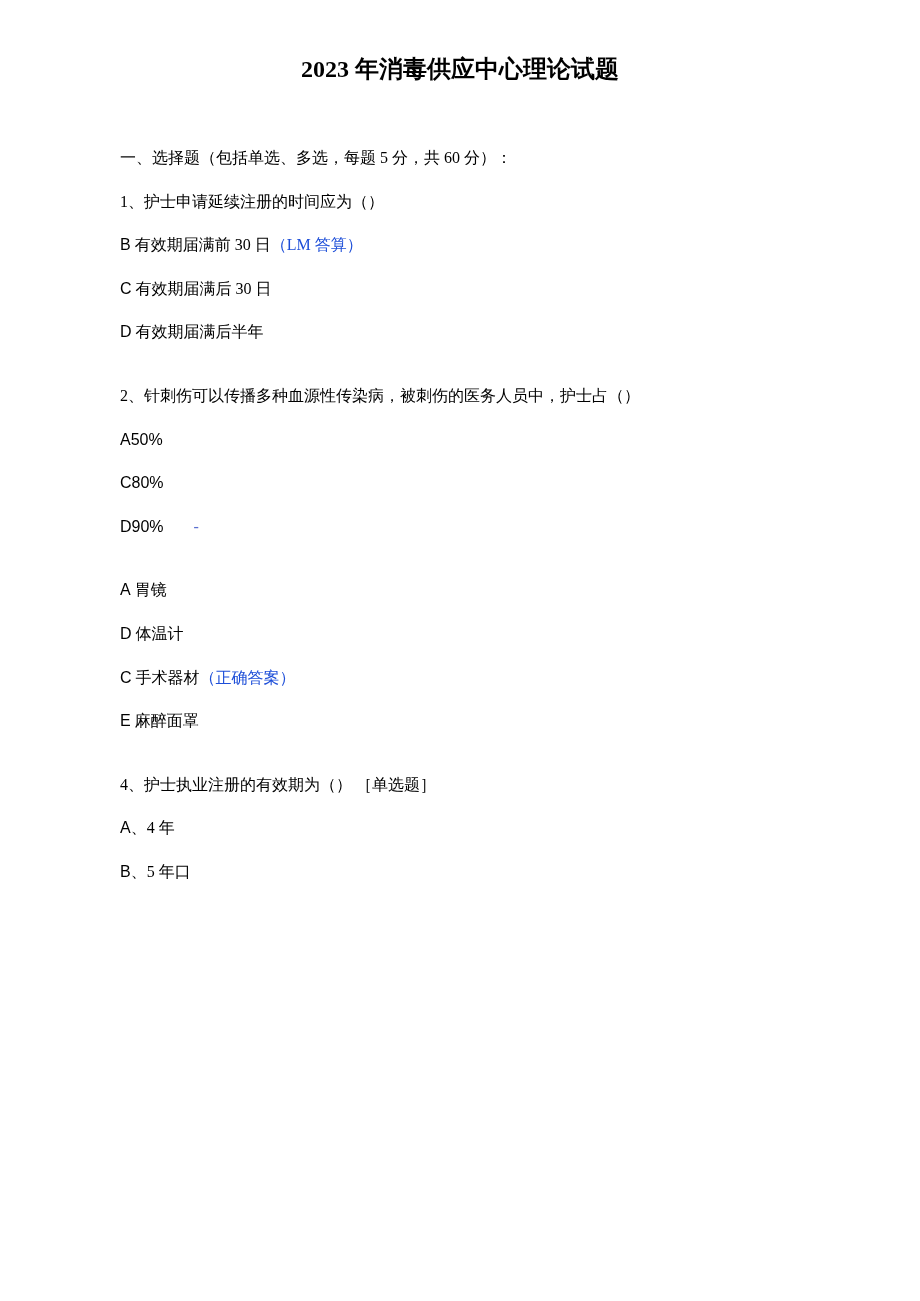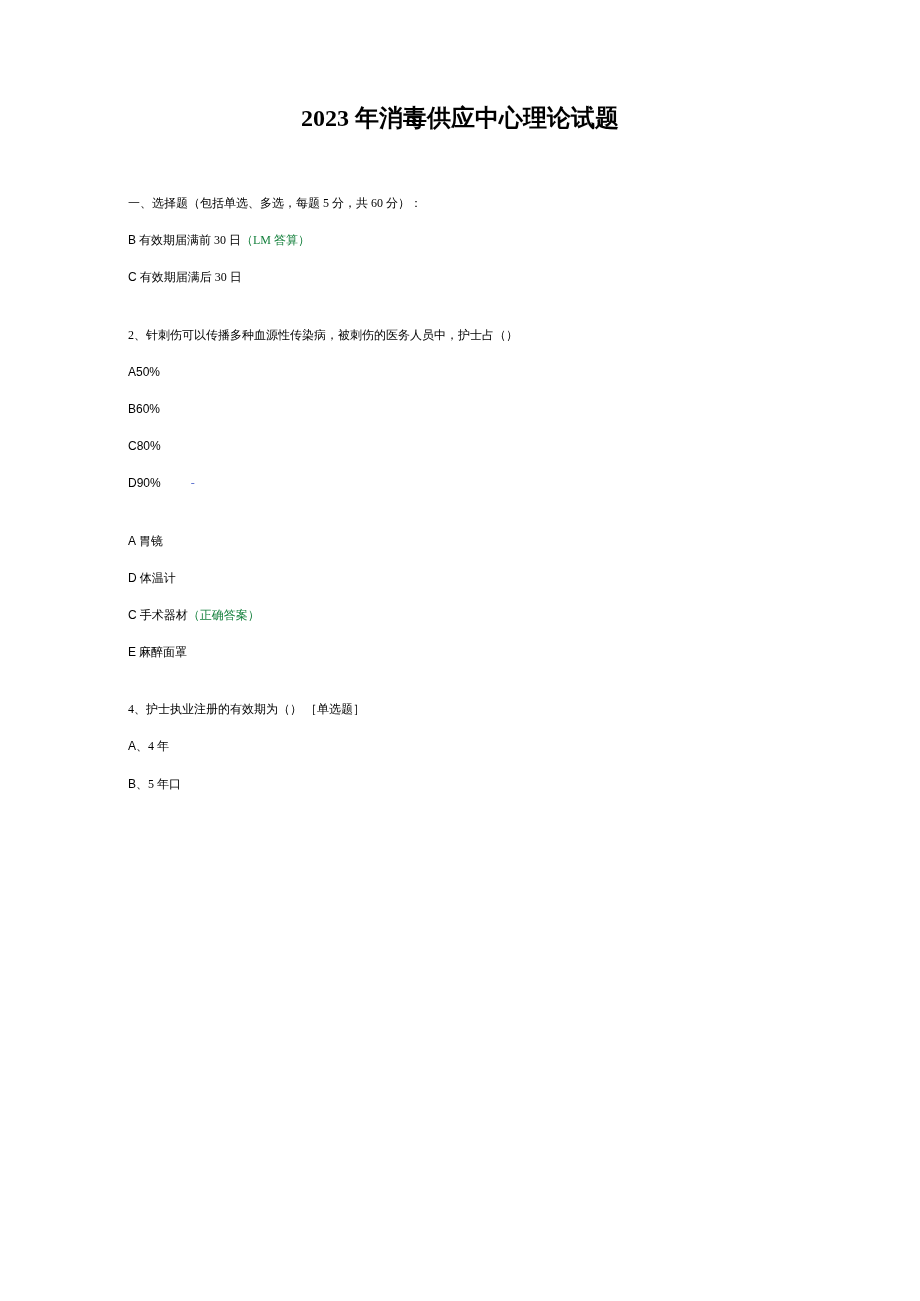--- a/index.html
+++ b/index.html
@@ -4,69 +4,69 @@
   <style>
     body {
       margin: 0;
       padding: 0;
       background: #fff;
       font-family: "SimSun", "宋体", serif;
       color: #000;
       width: 920px;
     }
     .page {
-      padding: 102px 120px 60px 120px;
+      padding: 53px 120px 60px 120px;
       box-sizing: border-box;
       width: 920px;
     }
     .title {
       text-align: center;
       font-size: 24px;
       font-weight: bold;
       margin-bottom: 60px;
       font-family: "SimSun", "宋体", serif;
     }
     .line {
-      font-size: 12px;
+      font-size: 16px;
       line-height: 1.6;
       margin-bottom: 18px;
       font-family: "SimSun", "宋体", serif;
-      margin-left: 8px;
     }
     .sans {
       font-family: "Arial", "Helvetica", sans-serif;
     }
     .answer {
-      color: #15803d;
+      color: #1d4ed8;
     }
     .group-gap {
       height: 20px;
     }
     .dash {
       color: #5a6fcf;
       margin-left: 30px;
     }
   </style>
 </head>
 <body>
 
 <div class="page">
 
   <div class="title">2023 年消毒供应中心理论试题</div>
 
   <div class="line">一、选择题（包括单选、多选，每题 5 分，共 60 分）：</div>
 
+  <div class="line">1、护士申请延续注册的时间应为（）</div>
   <div class="line"><span class="sans">B</span><span> 有效期届满前 30 日</span><span class="answer">（LM 答算）</span></div>
   <div class="line"><span class="sans">C</span><span> 有效期届满后 30 日</span></div>
+  <div class="line"><span class="sans">D</span><span> 有效期届满后半年</span></div>
 
   <div class="group-gap"></div>
 
   <div class="line">2、针刺伤可以传播多种血源性传染病，被刺伤的医务人员中，护士占（）</div>
   <div class="line sans">A50%</div>
-  <div class="line sans">B60%</div>
   <div class="line sans">C80%</div>
   <div class="line"><span class="sans">D90%</span><span class="dash">-</span></div>
 
   <div class="group-gap"></div>
 
   <div class="line"><span class="sans">A</span><span> 胃镜</span></div>
   <div class="line"><span class="sans">D</span><span> 体温计</span></div>
   <div class="line"><span class="sans">C</span><span> 手术器材</span><span class="answer">（正确答案）</span></div>
   <div class="line"><span class="sans">E</span><span> 麻醉面罩</span></div>
 

